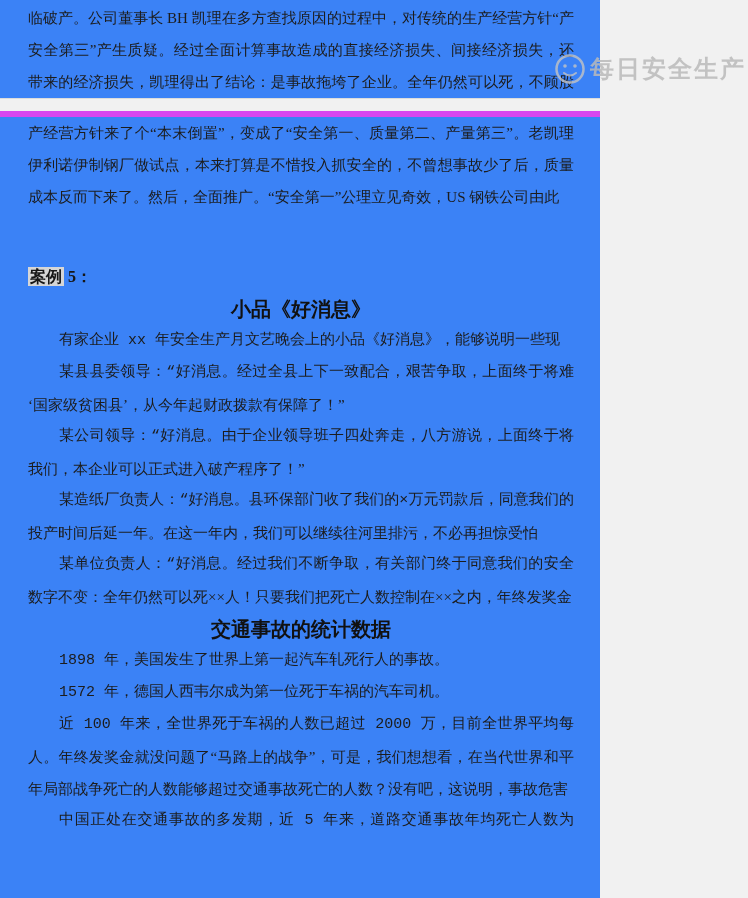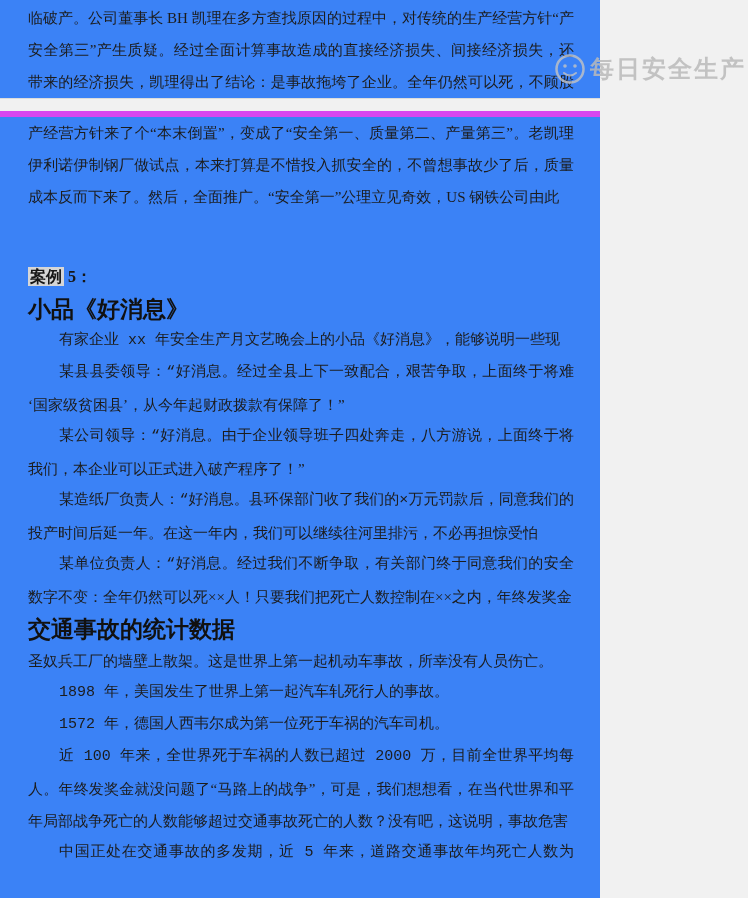--- a/index.html
+++ b/index.html
@@ -27,22 +27,22 @@
   .fill{text-align:justify;text-align-last:justify;}
   .indent{text-indent:31px;font-family:Liberation Mono, monospace;}
   .para{margin:0;}
   .heading{
     height:32px;line-height:32px;
     font-weight:bold;font-size:16px;color:#161616;margin-top:48px;
   }
   .heading .hl{background:#d6d6d6;padding:1px 2px;}
   .title{
     height:32px;line-height:32px;
-    font-weight:bold;
-    font-size:23px;color:#111;
+    text-align:center;font-weight:bold;
+    font-size:20px;color:#111;
     font-family:"Liberation Sans", sans-serif;
   }
   .watermark{
     position:absolute;top:52px;right:2px;
     display:flex;align-items:center;gap:3px;
     z-index:10;pointer-events:none;
   }
   .watermark .wm-text{
     font-size:24px;font-weight:bold;
     letter-spacing:2px;
@@ -86,21 +86,20 @@
       <div class="para">
         <div class="line fill indent">某造纸厂负责人：“好消息。县环保部门收了我们的×万元罚款后，同意我们的污水处理设施建成</div>
         <div class="line">投产时间后延一年。在这一年内，我们可以继续往河里排污，不必再担惊受怕了……”</div>
       </div>
       <div class="para">
         <div class="line fill indent">某单位负责人：“好消息。经过我们不断争取，有关部门终于同意我们的安全生产指标维持去年的</div>
         <div class="line">数字不变：全年仍然可以死××人！只要我们把死亡人数控制在××之内，年终发奖金就没问题了……”</div>
       </div>
       <div class="title">交通事故的统计数据</div>
       <div class="para">
-        <div class="line">圣奴兵工厂的墙壁上散架。这是世界上第一起机动车事故，所幸没有人员伤亡。</div>
       </div>
       <div class="para">
         <div class="line indent">1898 年，美国发生了世界上第一起汽车轧死行人的事故。</div>
       </div>
       <div class="para">
         <div class="line indent">1572 年，德国人西韦尔成为第一位死于车祸的汽车司机。</div>
       </div>
       <div class="para">
         <div class="line fill indent">近 100 年来，全世界死于车祸的人数已超过 2000 万，目前全世界平均每年死于车祸的大约有 50 万</div>
         <div class="line fill">人。年终发奖金就没问题了“马路上的战争”，可是，我们想想看，在当代世界和平的大环境下，哪一</div>

